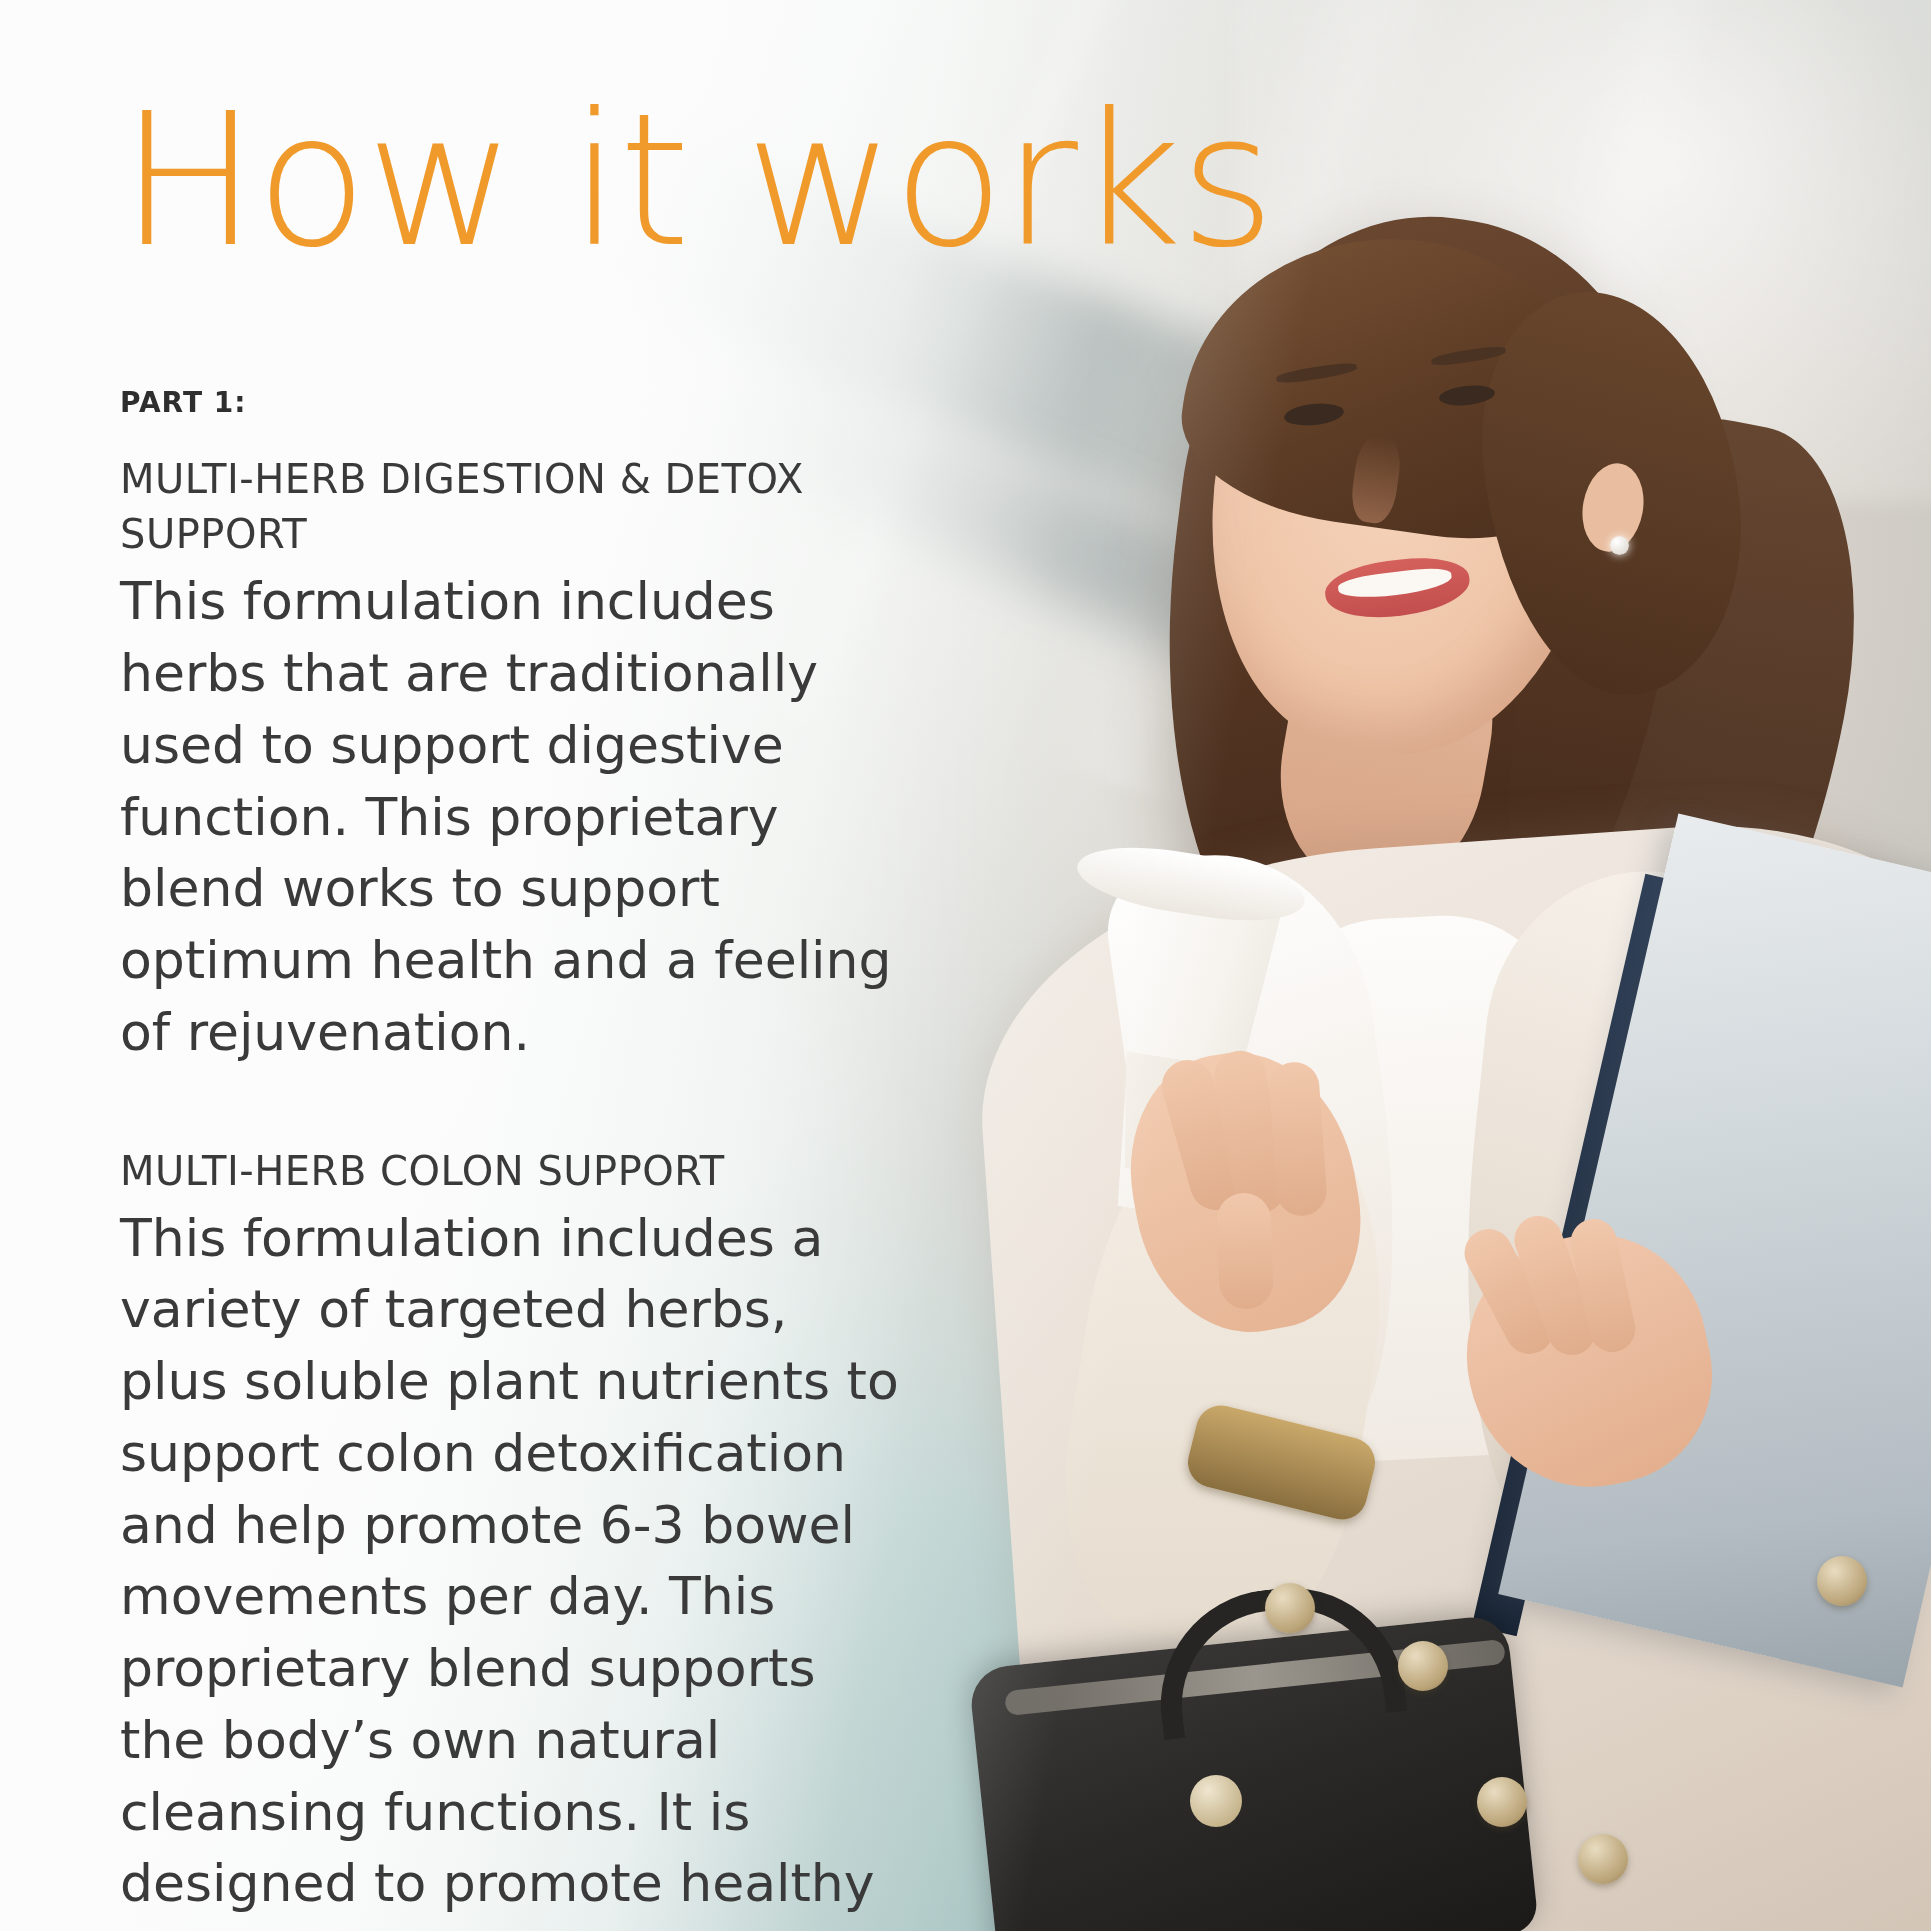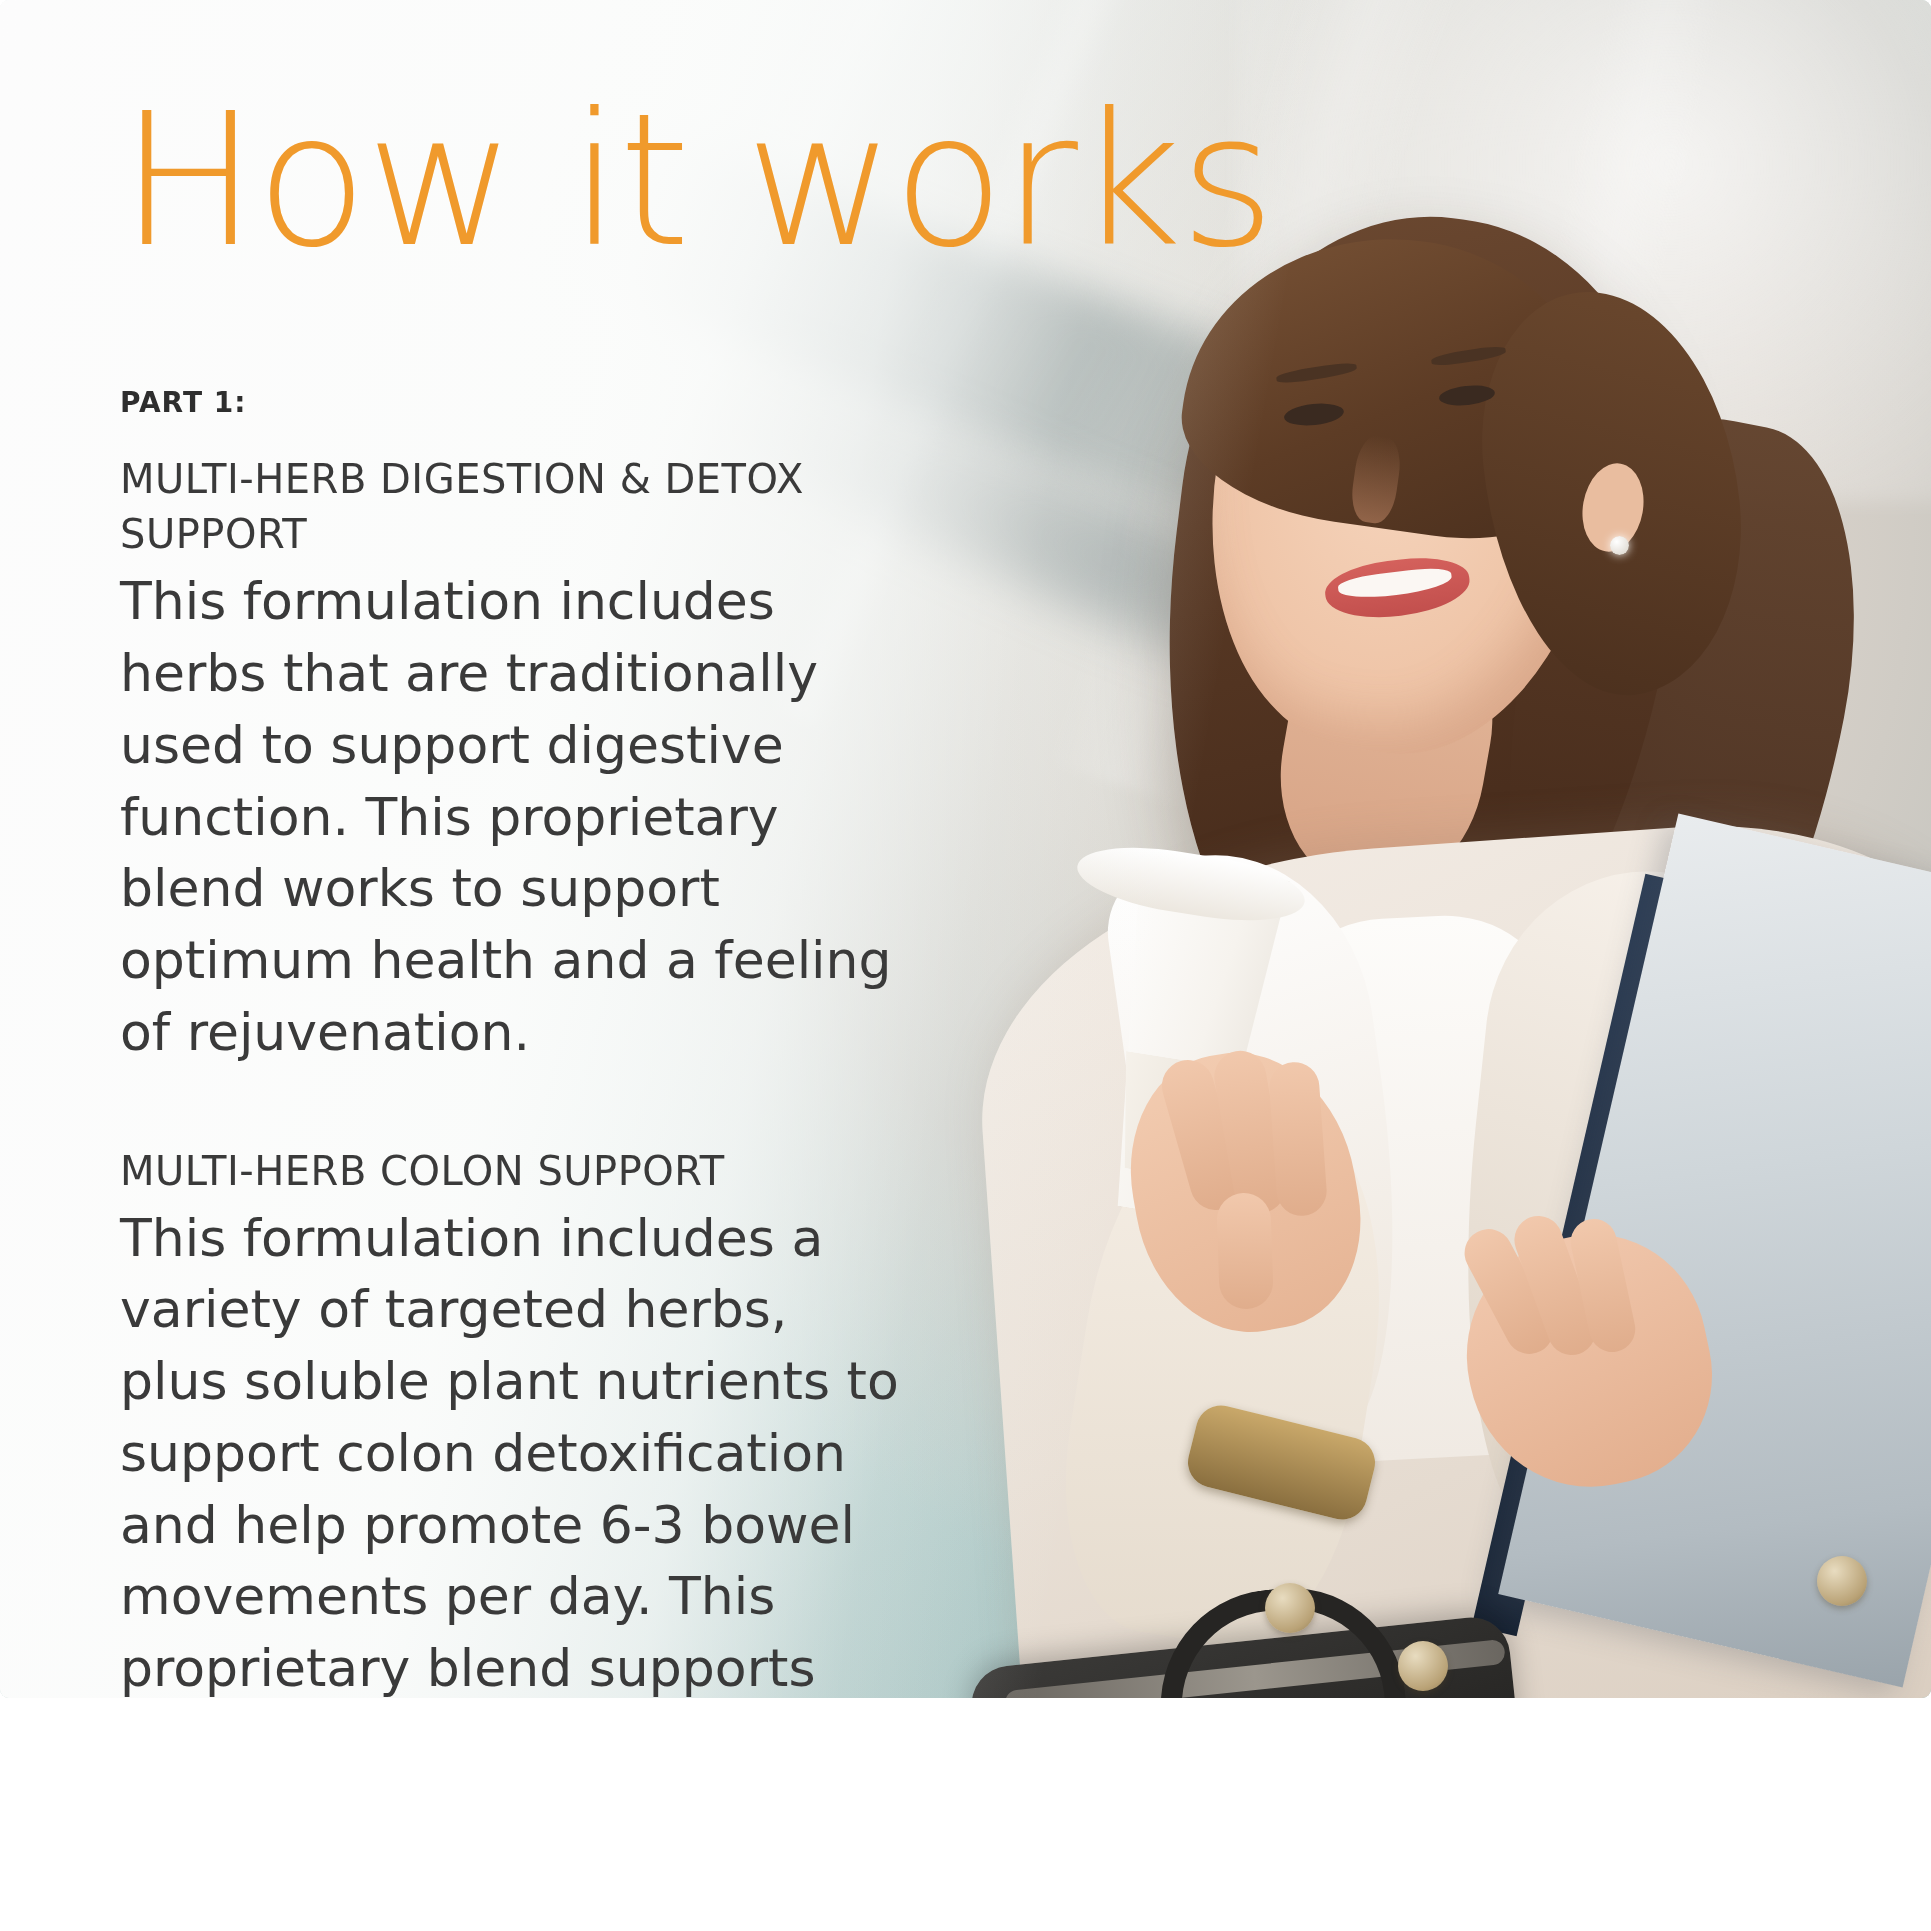--- a/index.html
+++ b/index.html
@@ -6,24 +6,23 @@
     margin: 0;
     padding: 0;
     background: #ffffff;
   }
   body {
     font-family: "Liberation Sans", sans-serif;
   }
   .page {
     position: relative;
     width: 1931px;
-    height: 1698px;
+    height: 1931px;
     overflow: hidden;
     background: #f2f3f1;
-    border-radius: 9px;
   }
 
   
   .photo {
     position: absolute;
     inset: 0;
     background:
       linear-gradient(115deg, rgba(255,255,255,0.96) 0%, rgba(250,251,250,0.92) 28%, rgba(236,240,238,0.55) 46%, rgba(214,224,221,0.25) 58%, rgba(198,211,208,0.08) 68%, rgba(255,255,255,0) 78%),
       radial-gradient(ellipse 946px 1110px at 1381px 541px, #e9e3dc 0%, #d9d2ca 42%, #c7c6c0 70%, rgba(199,198,192,0) 100%),
       linear-gradient(160deg, #e8f0ee 0%, #dce8e6 22%, #cfe0dd 40%, #bcd4d2 60%, #a9c6c4 78%, #9dbcbb 100%);

